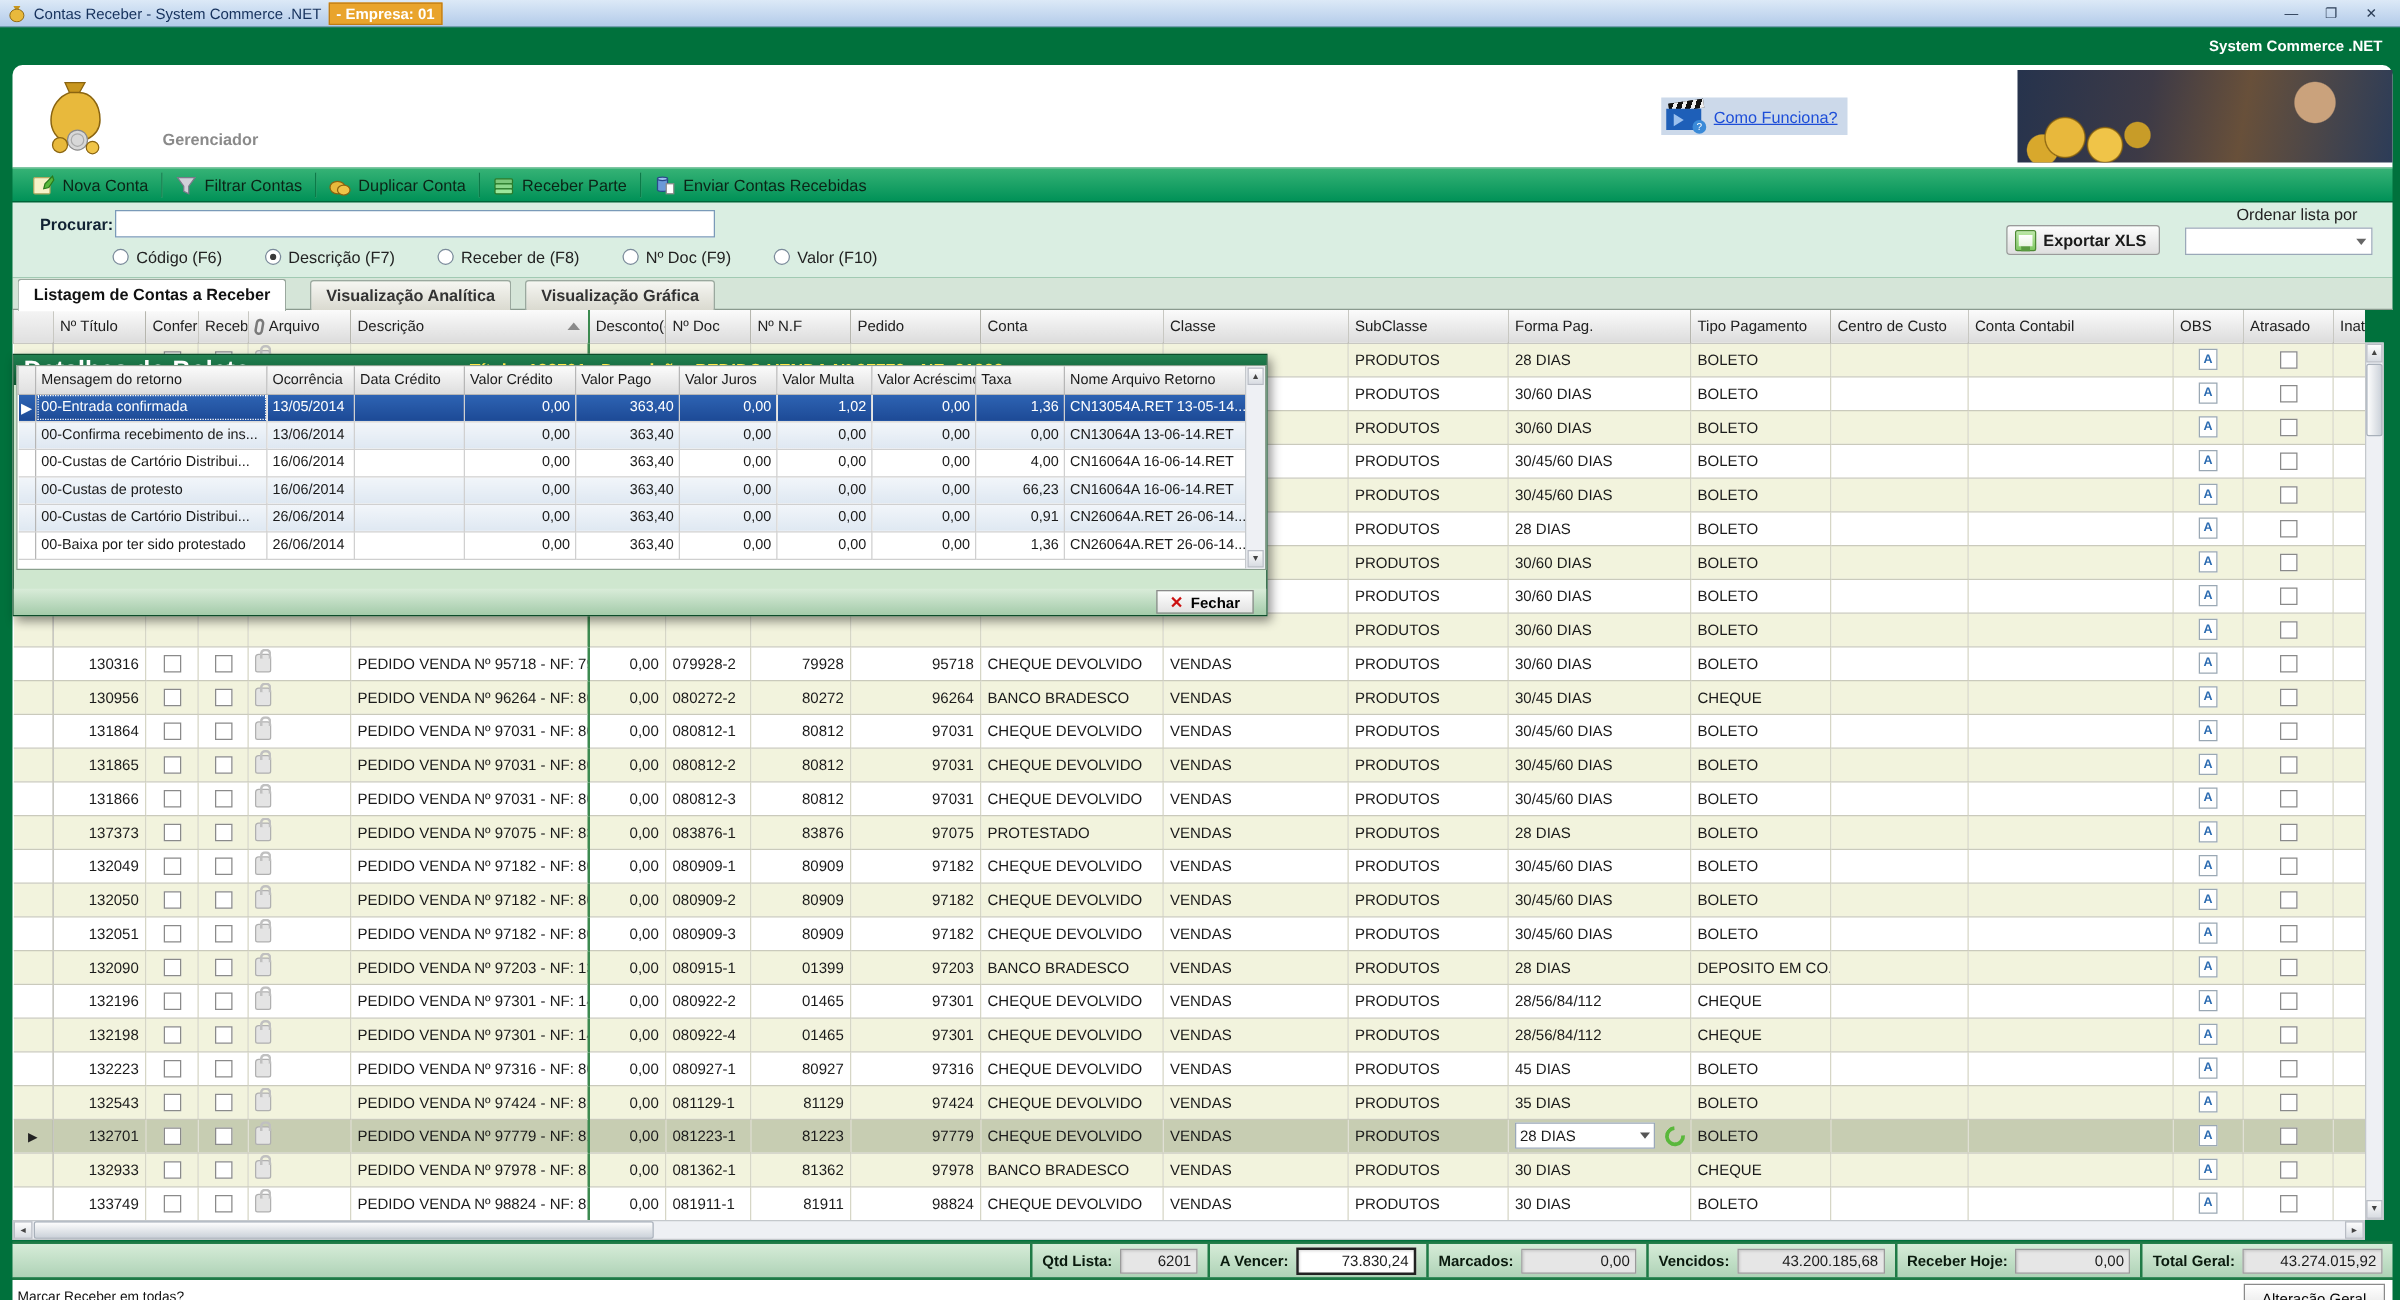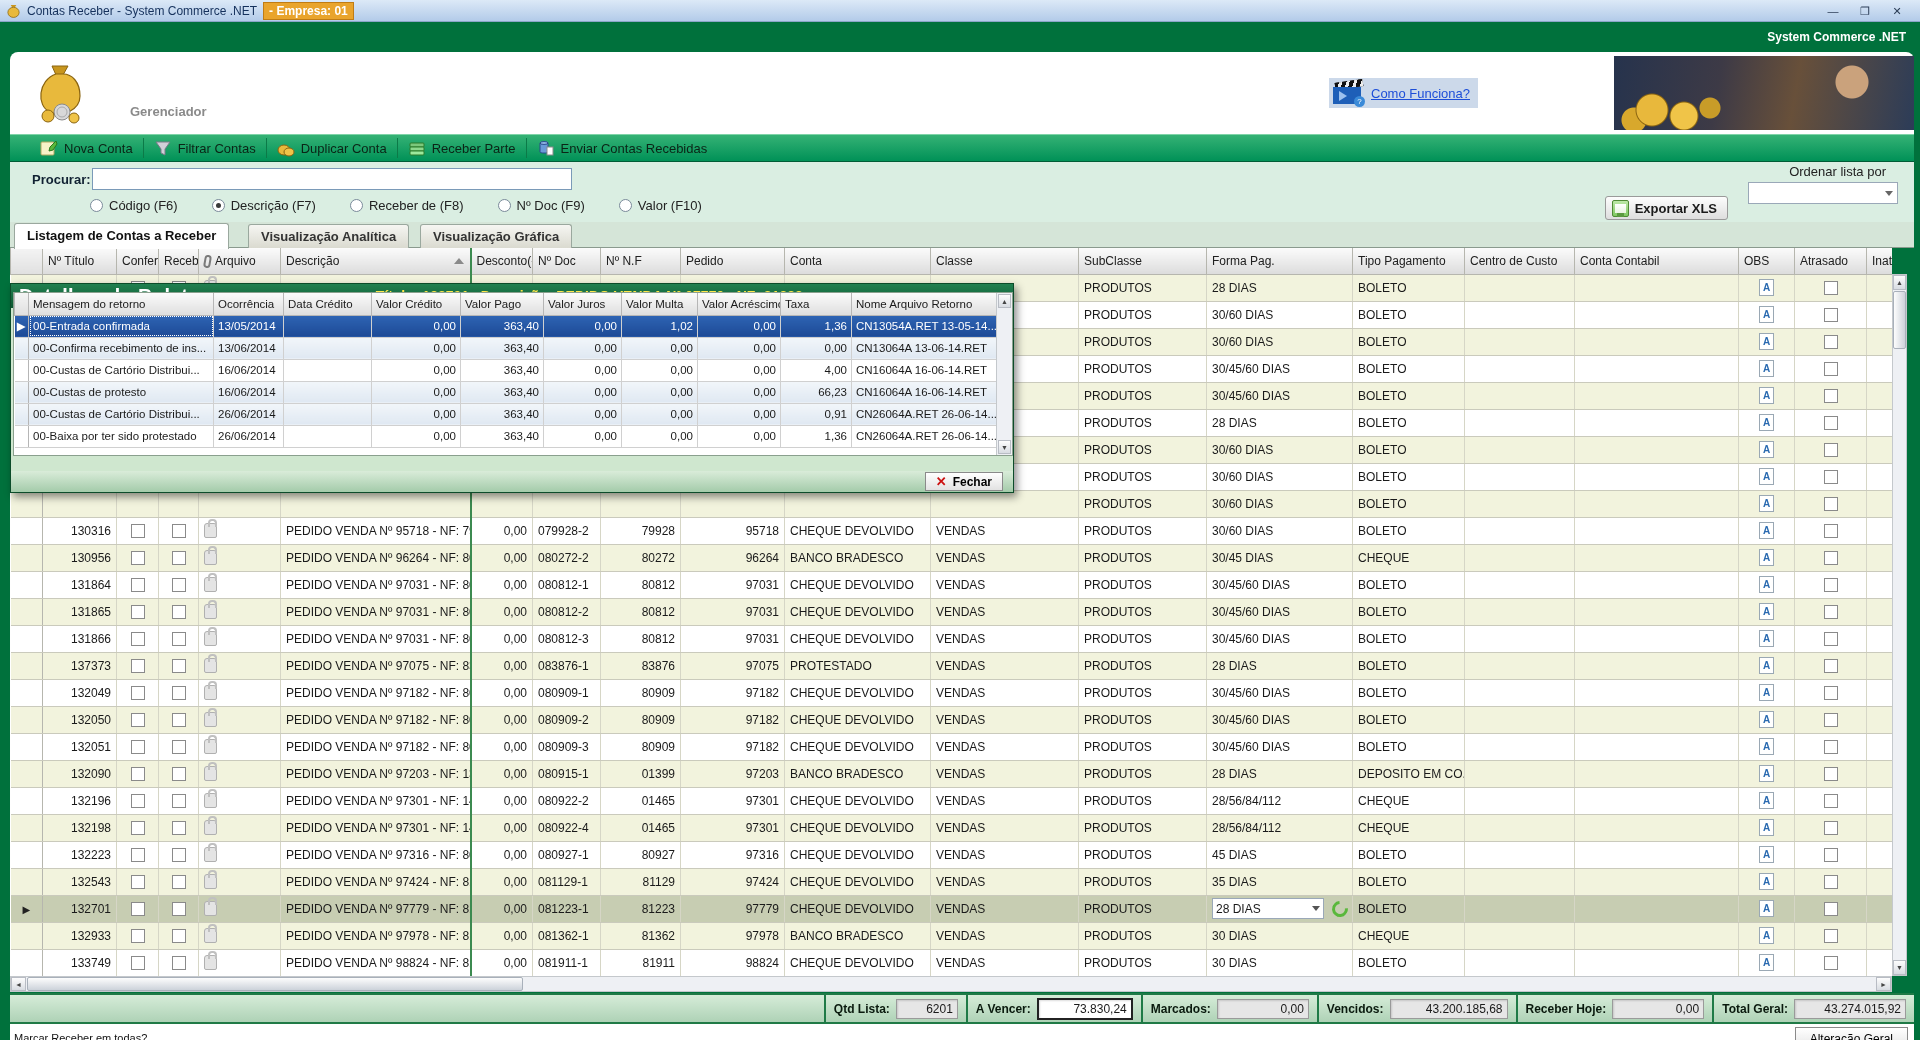--- a/index.html
+++ b/index.html
@@ -44,21 +44,21 @@
       radial-gradient(circle at 238px 26px, #caa27c 0 16px, transparent 17px),
       radial-gradient(circle at 38px 54px, #e8b83c 0 15px, #8a6410 16px, transparent 17px),
       radial-gradient(circle at 70px 60px, #f0c448 0 13px, #8a6410 14px, transparent 15px),
       radial-gradient(circle at 20px 64px, #d8a82c 0 12px, transparent 13px),
       radial-gradient(circle at 96px 52px, #c89c28 0 10px, transparent 11px),
       linear-gradient(100deg, #26334d 0%, #3d3a46 35%, #68503a 60%, #2c3c58 100%); }
 
   
   .toolbar { position:absolute; left:10px; top:112px; width:1904px; height:28px;
     background:linear-gradient(#35b275,#009157); border-top:1px solid #7fd4a8; border-bottom:1px solid #005c36;
-    display:flex; align-items:center; padding-left:20px; }
+    display:flex; align-items:center; padding-left:6px; }
   .tbtn { display:flex; align-items:center; gap:6px; padding:0 10px; height:24px; color:#0b2416;
     font-size:13px; cursor:default; }
   .tsep { width:1px; height:20px; background:#68c79a; border-right:1px solid #0c7a48; }
   .ic16 { width:18px; height:18px; display:inline-block; }
 
   
   .filter-panel { position:absolute; left:10px; top:140px; width:1904px; height:60px; background:#daeee2; }
   .procurar-lbl { position:absolute; left:22px; top:10px; font-weight:bold; font-size:13px; color:#123; }
   .procurar-input { position:absolute; left:82px; top:6px; width:480px; height:22px; background:#fff;
     border:1px solid #7a9ab8; font-size:13px; padding:0 4px; }
@@ -66,21 +66,21 @@
   .radio-item { display:flex; align-items:center; gap:6px; font-size:13px; color:#222; }
   .radio { width:13px; height:13px; border-radius:50%; background:#fff; border:1px solid #7a8a9a; position:relative; }
   .radio.on::after { content:""; position:absolute; left:3px; top:3px; width:5px; height:5px; border-radius:50%; background:#3a3a3a; }
   .ordenar-lbl { position:absolute; right:28px; top:2px; font-size:13px; color:#222; }
   .ordenar-select { position:absolute; right:16px; top:20px; width:150px; height:22px; background:#fff;
     border:1px solid #9aa8b8; }
   .ordenar-select .arr { position:absolute; right:4px; top:8px; width:0; height:0;
     border-left:4px solid transparent; border-right:4px solid transparent; border-top:5px solid #666; }
   .export-btn { position:absolute; right:186px; top:18px; height:24px; padding:0 10px 0 6px;
     background:linear-gradient(#fdfdfd,#dedede); border:1px solid #9a9a9a; border-radius:3px;
-    display:flex; align-items:center; gap:6px; font-weight:bold; font-size:13px;margin-top:16px; }
+    display:flex; align-items:center; gap:6px; font-weight:bold; font-size:13px; }
   .xls-ic { width:17px; height:17px; background:linear-gradient(#bde8a8,#7ec860); border:1px solid #4e8a34; border-radius:2px; position:relative; }
   .xls-ic::after { content:""; position:absolute; left:2px; top:3px; width:11px; height:9px;
     background:linear-gradient(#fff,#e8f4e0);
     box-shadow:0 3px 0 -2px #5a9a40, 0 6px 0 -2px #5a9a40; }
 
   
   .tabbar { position:absolute; left:10px; top:200px; width:1904px; height:26px; background:#d5e5d8; border-bottom:1px solid #8a9a8e; }
   .tab { position:absolute; top:2px; height:24px; padding:0 12px; line-height:24px; font-weight:bold; font-size:13px;
     background:linear-gradient(#f6f6f2,#dadad0); border:1px solid #9aa89e; border-bottom:none; border-radius:3px 3px 0 0; color:#333; }
   .tab.active { background:#ffffff; height:26px; top:1px; z-index:2; color:#111; }

